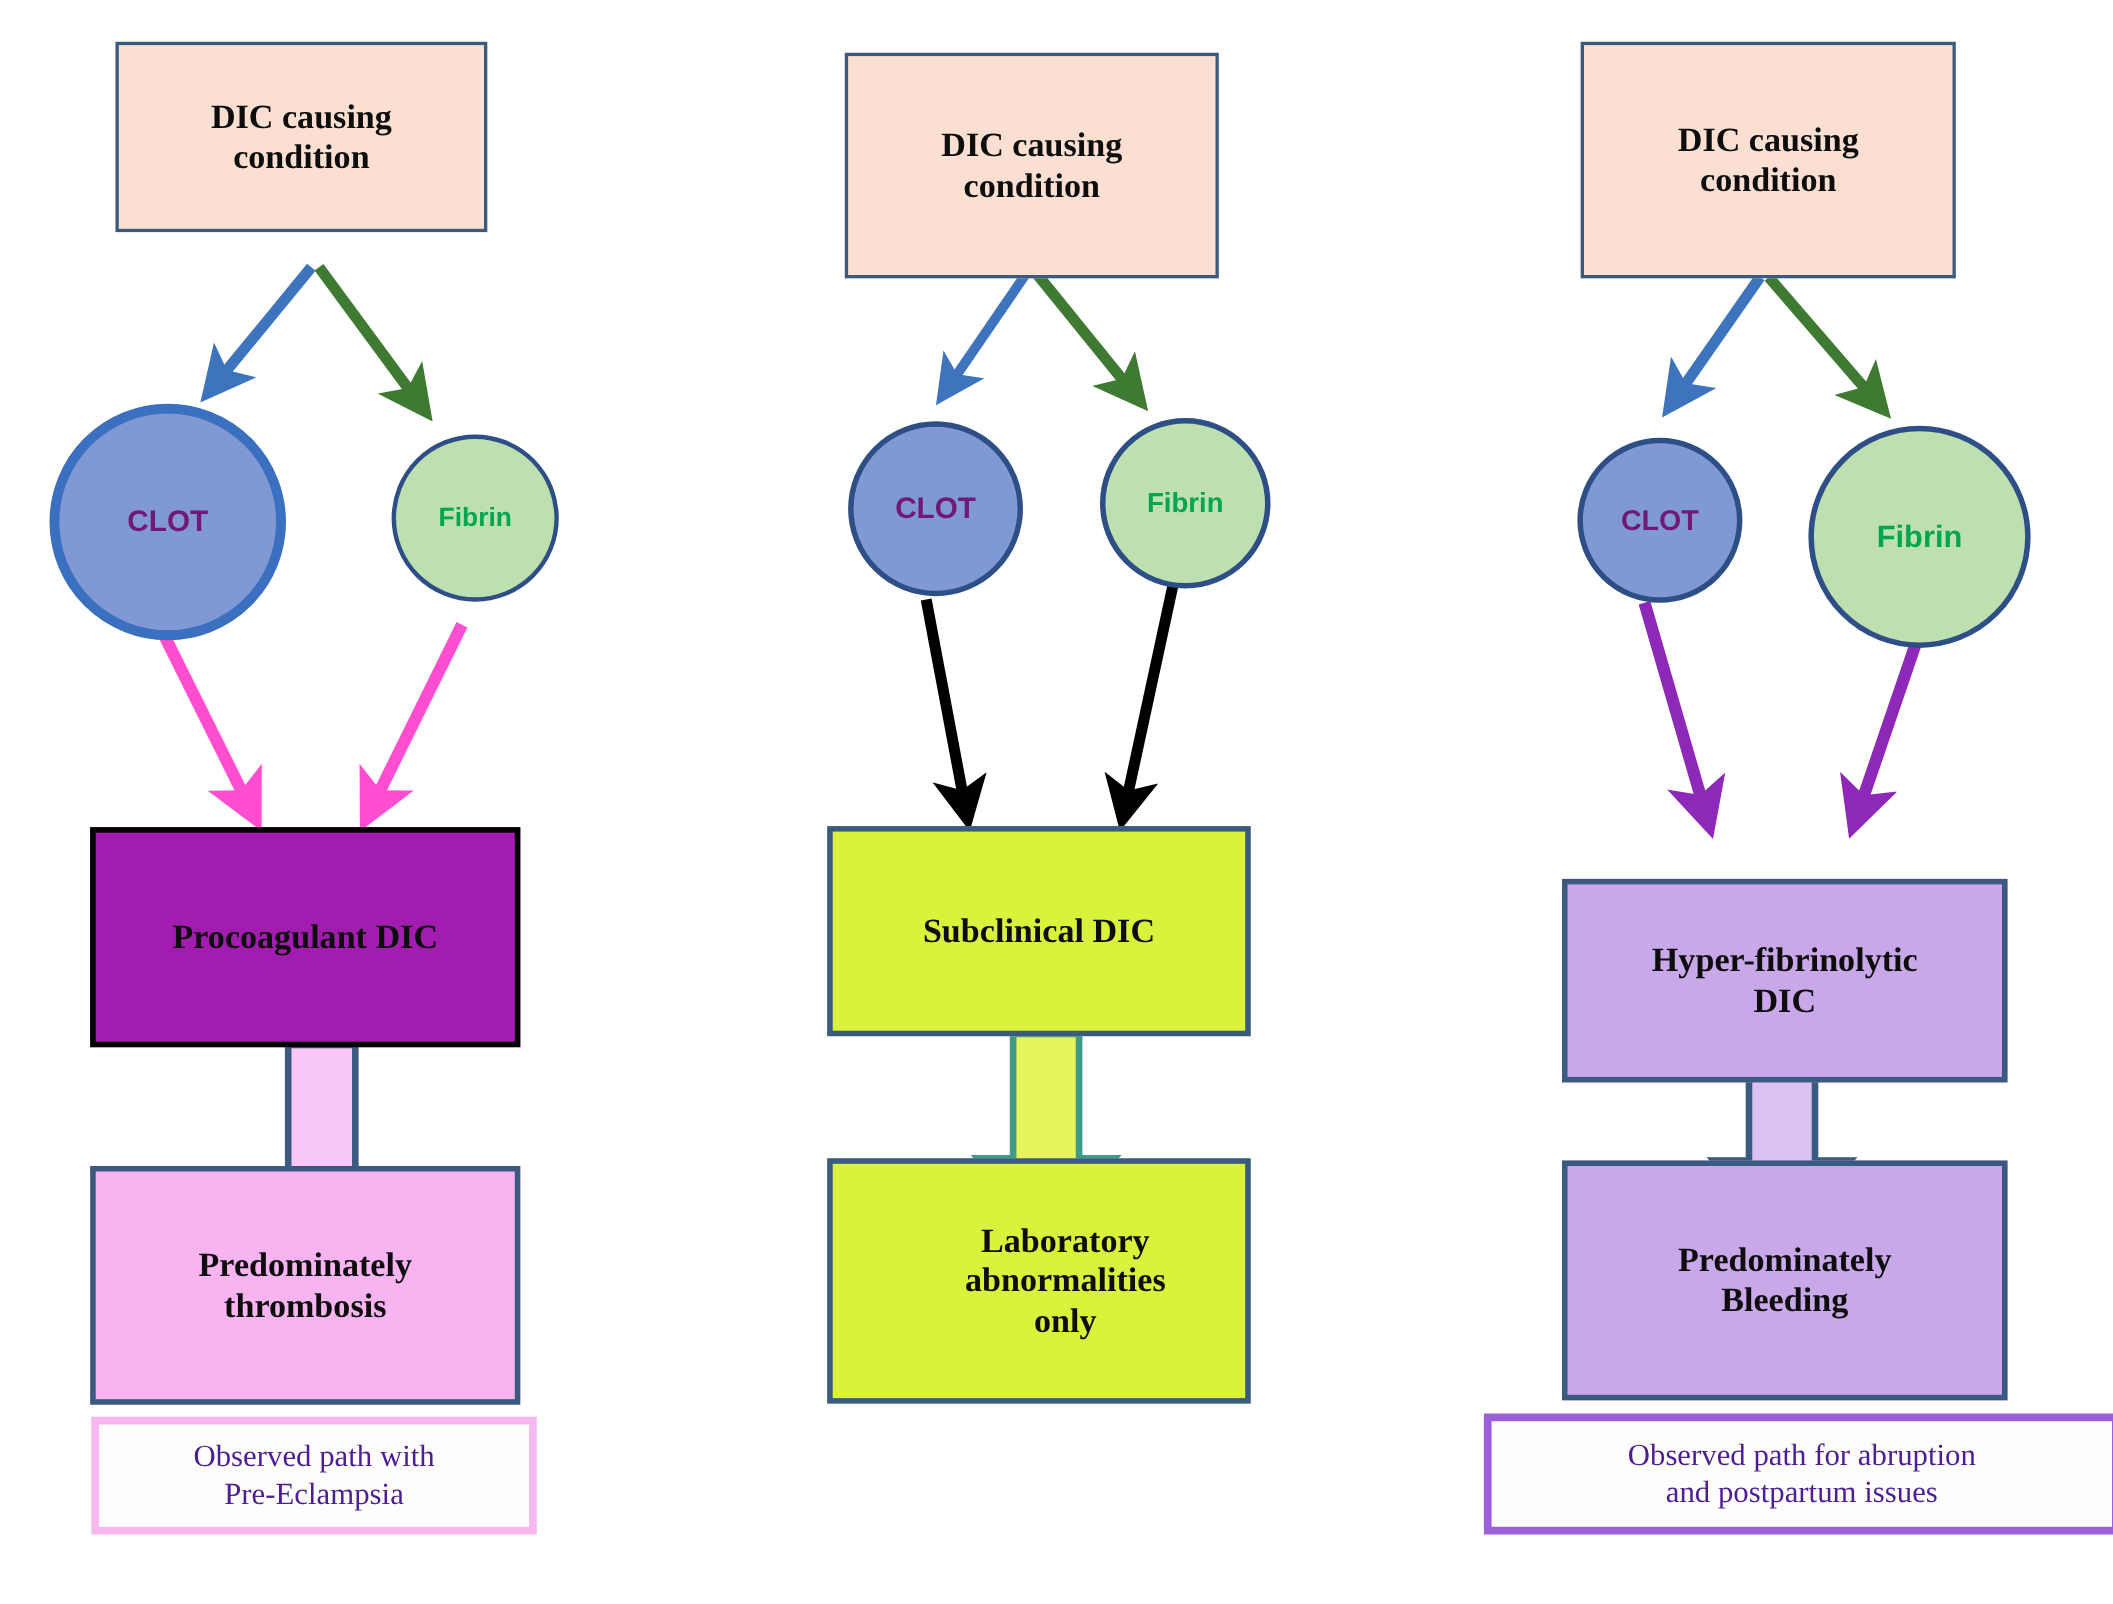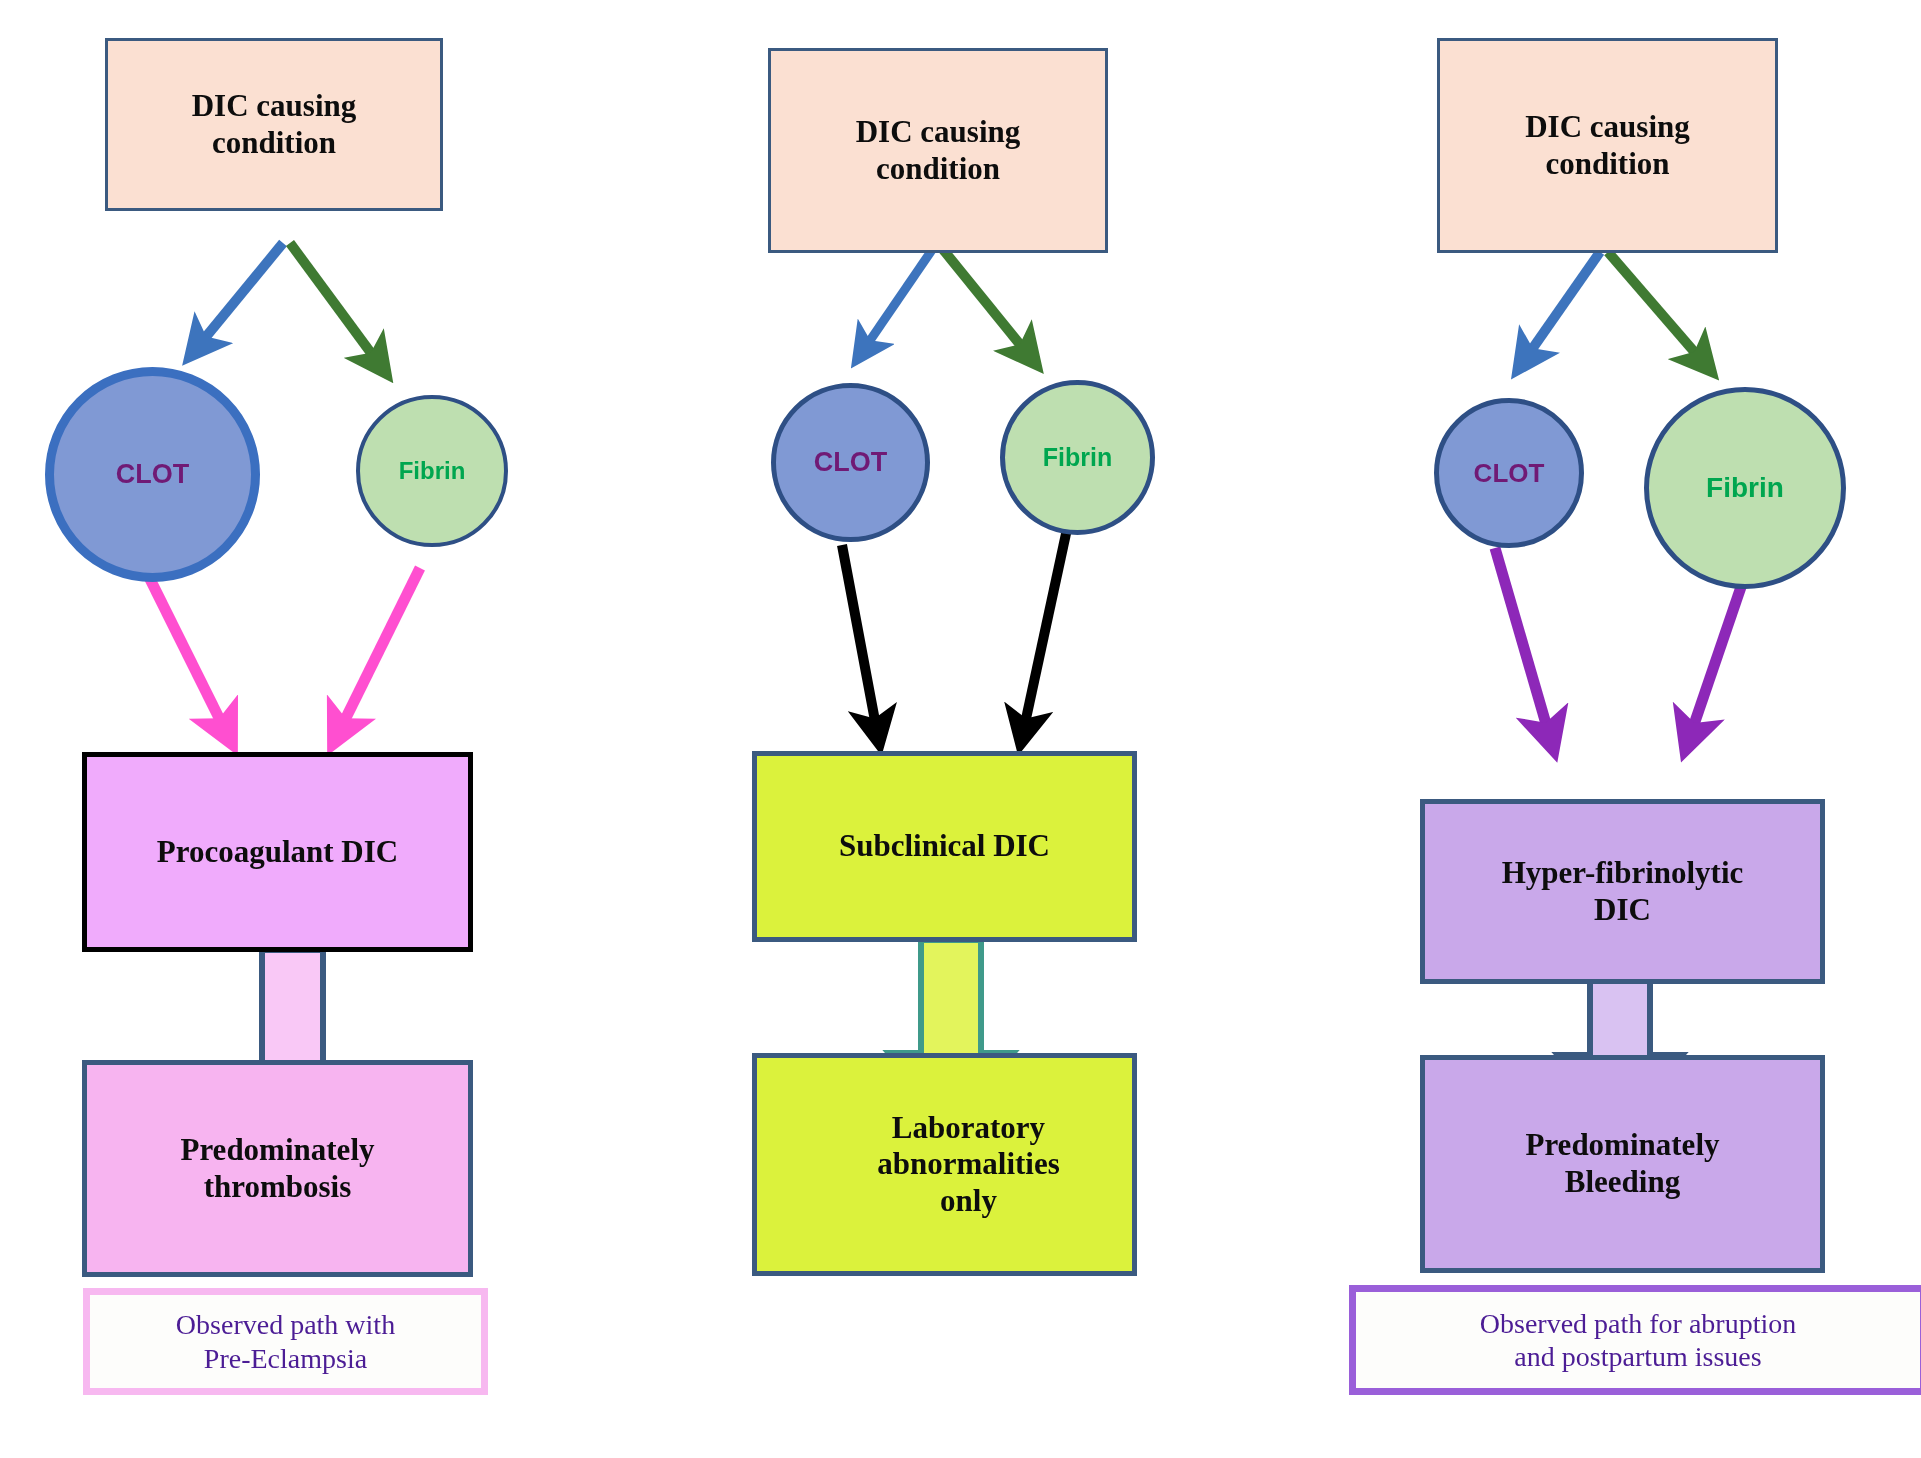--- a/index.html
+++ b/index.html
@@ -115,21 +115,21 @@
   </div>
 
   <div class="node circle-node clot-circle" style="left:45px; top:367px; width:215px; height:215px; font-size:27px; border:9px solid #3b6fc0;">
     <span>CLOT</span>
   </div>
 
   <div class="node circle-node fibrin-circle" style="left:356px; top:395px; width:152px; height:152px; font-size:24px; border:4px solid #2e4f85;">
     <span>Fibrin</span>
   </div>
 
-  <div class="node rect-node dic-box" style="left:82px; top:752px; width:391px; height:200px; background:#f0abfc; border:5px solid #000000;">
+  <div class="node rect-node dic-box" style="left:82px; top:752px; width:391px; height:200px; background:#a21caf; border:5px solid #000000;">
     <span style="white-space:pre-line;">Procoagulant DIC</span>
   </div>
 
   <div class="node rect-node outcome-box" style="left:82px; top:1060px; width:391px; height:217px; background:#f7b4f0; border:5px solid #3b5a80;">
     <span style="white-space:pre-line;">Predominately
 thrombosis</span>
   </div>
 
   <div class="node caption-box" style="left:83px; top:1288px; width:405px; height:107px; border:7px solid #f7b8f0;">
     <span style="white-space:pre-line;">Observed path with

